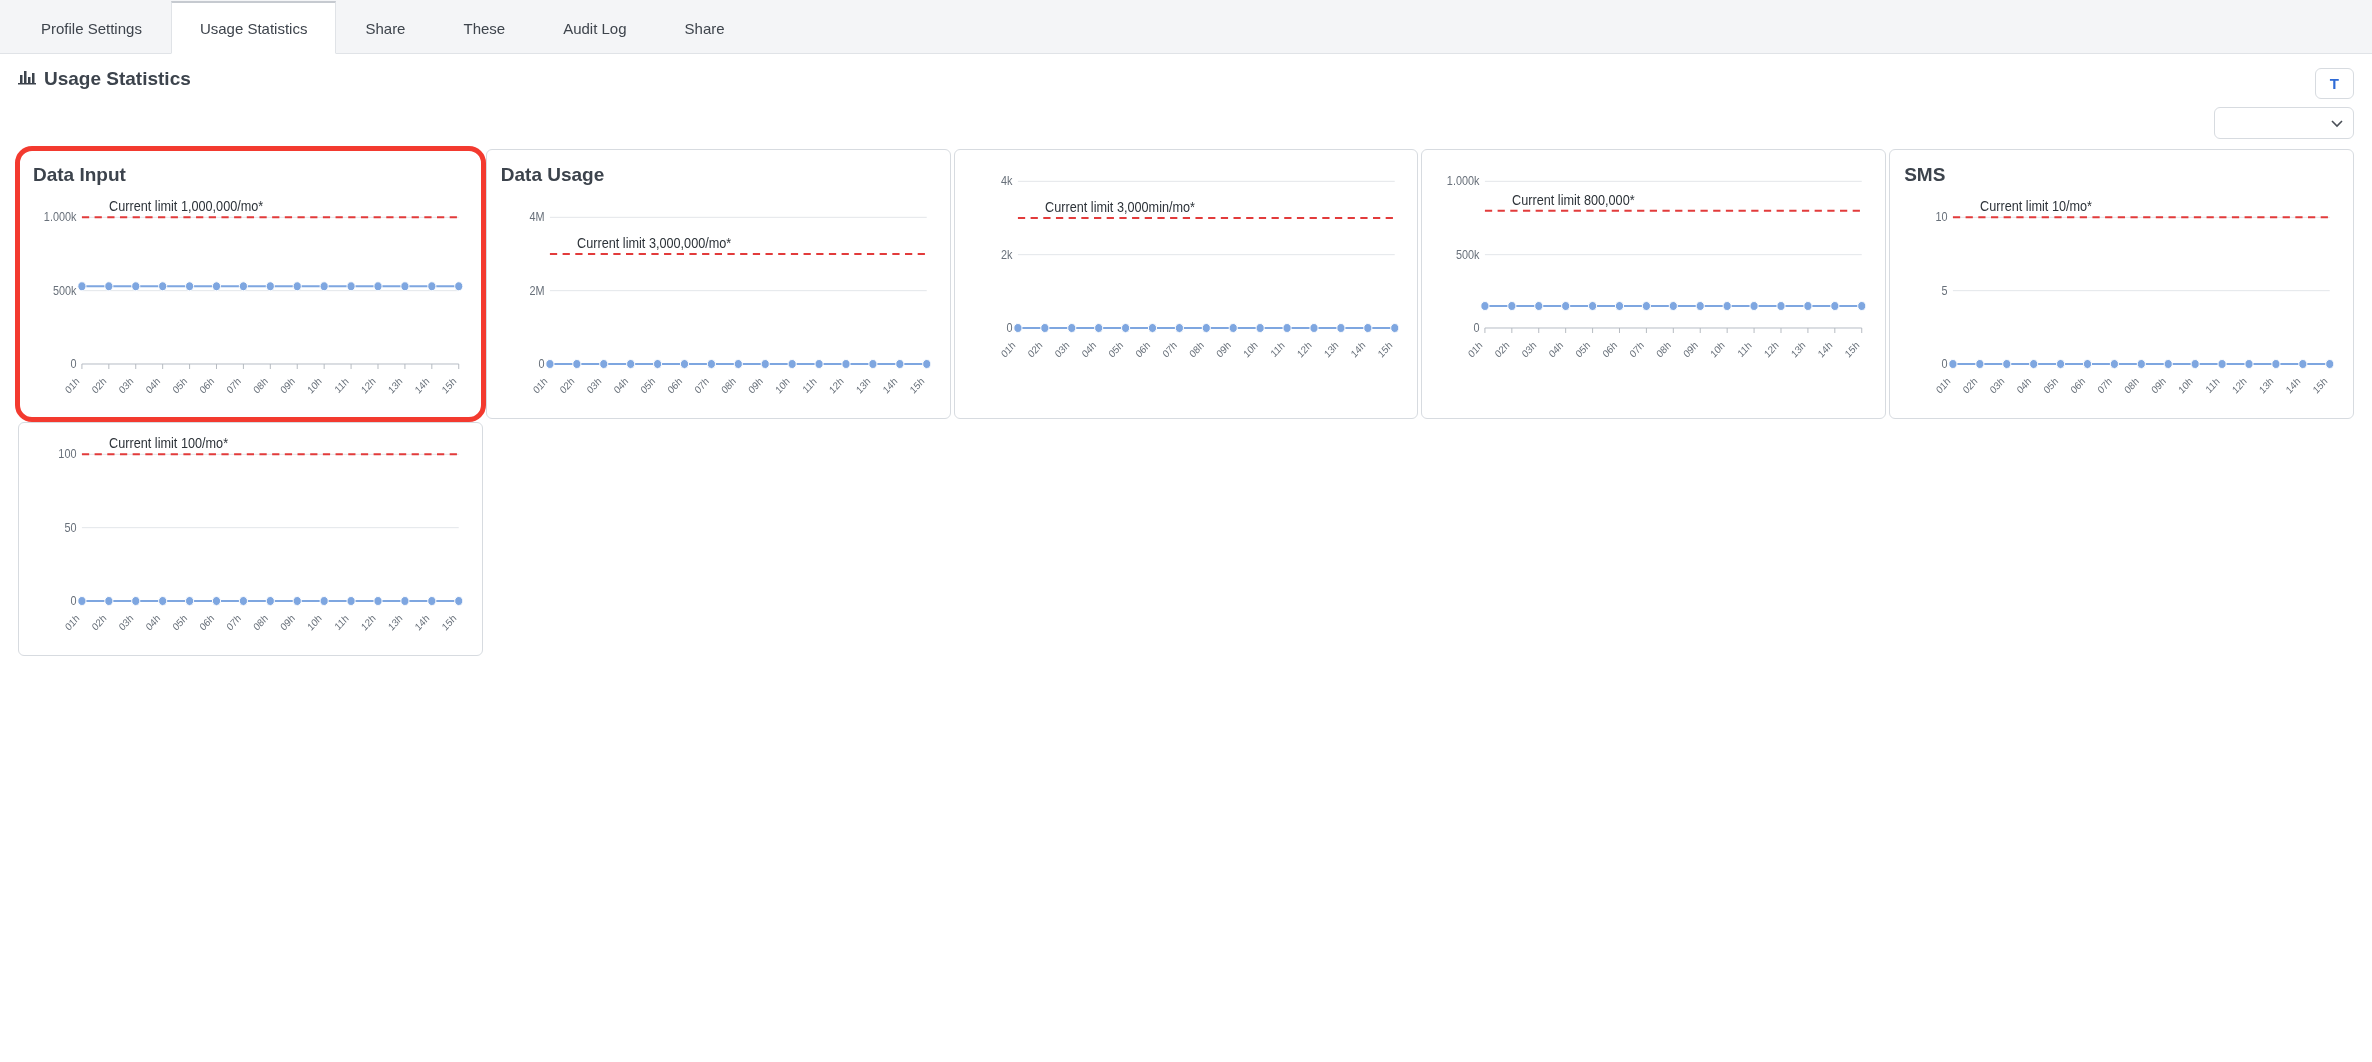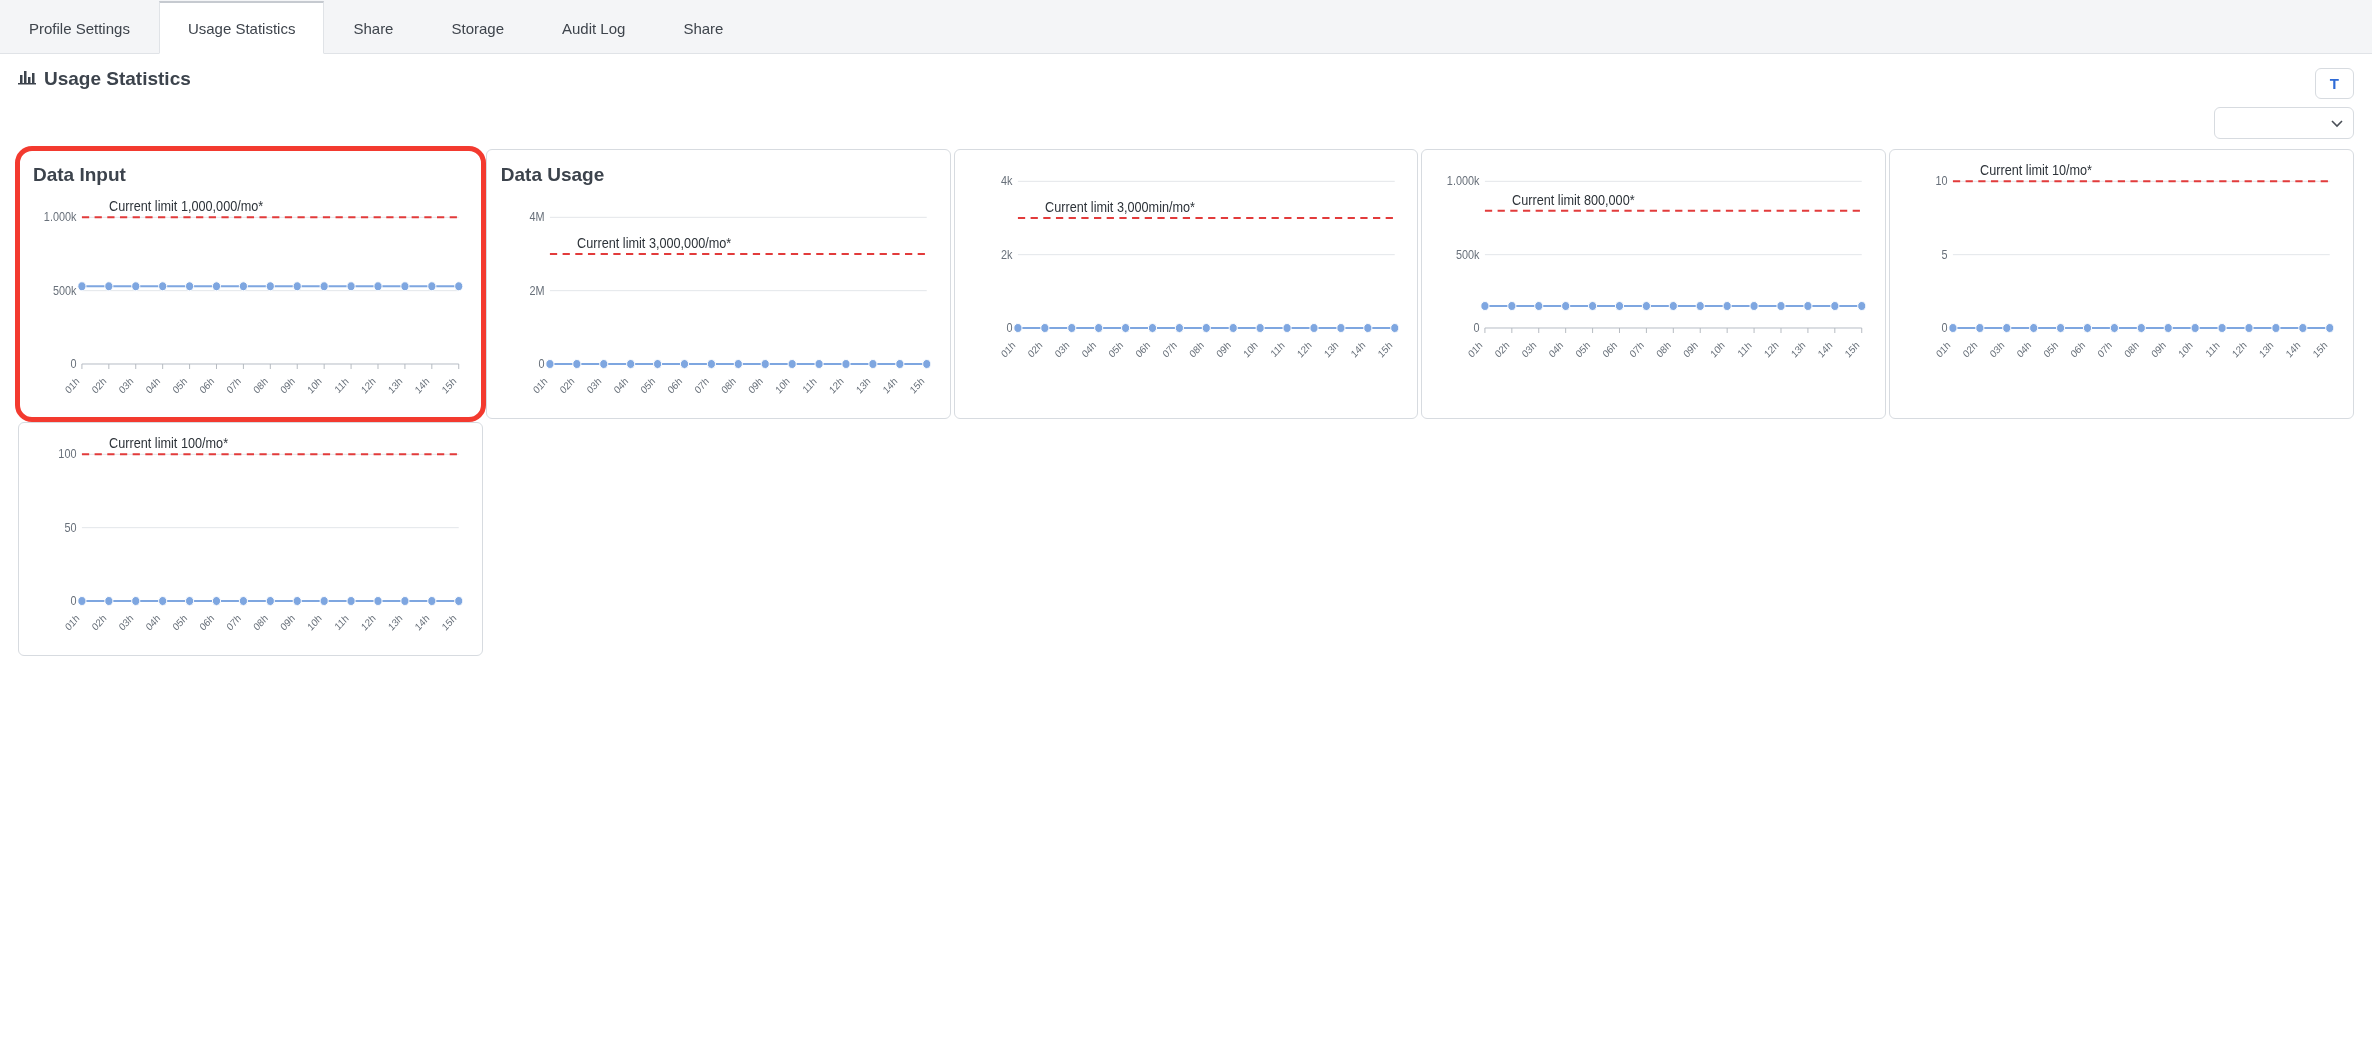--- a/index.html
+++ b/index.html
@@ -19,21 +19,21 @@
     font-family: -apple-system, BlinkMacSystemFont, "Segoe UI", Helvetica, Arial, sans-serif;
     background: #ffffff;
     color: var(--text);
   }
   
   .tabstrip {
     background: var(--bg);
     border-bottom: 1px solid var(--tab-border);
     display: flex;
     align-items: stretch;
-    padding-left: 0;
+    padding-left: 12px;
     min-height: 54px;
   }
   .tab {
     padding: 0 28px;
     display: flex;
     align-items: center;
     font-size: 15px;
     color: #3e444c;
     cursor: pointer;
     border-top: 1px solid transparent;
@@ -135,21 +135,21 @@
   .xtick { font-size: 10.5px; fill: #68707a; }
   .limit-label { font-size: 14px; fill: #2d3339; }
 </style>
 </head>
 <body>
 
 <div class="tabstrip">
   <div class="tab">Profile Settings</div>
   <div class="tab active">Usage Statistics</div>
   <div class="tab">Share</div>
-  <div class="tab">Storage</div>
+  <div class="tab">These</div>
   <div class="tab">Audit Log</div>
   <div class="tab">Share</div>
 </div>
 
 <div class="page">
   <div class="page-head-row">
     <div class="page-head-left">
       <div class="page-title-row">
         <span>
           <svg width="18" height="16" viewBox="0 0 18 16">
@@ -397,21 +397,21 @@
           <circle cx="232.28571428571428" cy="142" r="4.5" fill="#7ea6e0" stroke="#ffffff" stroke-width="1"></circle>
           <circle cx="262" cy="142" r="4.5" fill="#7ea6e0" stroke="#ffffff" stroke-width="1"></circle>
           <circle cx="291.7142857142857" cy="142" r="4.5" fill="#7ea6e0" stroke="#ffffff" stroke-width="1"></circle>
           <circle cx="321.42857142857144" cy="142" r="4.5" fill="#7ea6e0" stroke="#ffffff" stroke-width="1"></circle>
           <circle cx="351.14285714285717" cy="142" r="4.5" fill="#7ea6e0" stroke="#ffffff" stroke-width="1"></circle>
           <circle cx="380.8571428571429" cy="142" r="4.5" fill="#7ea6e0" stroke="#ffffff" stroke-width="1"></circle>
           <circle cx="410.57142857142856" cy="142" r="4.5" fill="#7ea6e0" stroke="#ffffff" stroke-width="1"></circle>
           <circle cx="440.2857142857143" cy="142" r="4.5" fill="#7ea6e0" stroke="#ffffff" stroke-width="1"></circle>
           <circle cx="470" cy="142" r="4.5" fill="#7ea6e0" stroke="#ffffff" stroke-width="1"></circle>
         </svg></div>
-      <div class="card"><svg class="chart" viewBox="0 0 480 200" preserveAspectRatio="none">
+      <div class="card"><div class="card-title">SMS</div><svg class="chart" viewBox="0 0 480 200" preserveAspectRatio="none">
           <line x1="54" y1="164" x2="470" y2="164" stroke="#e2e5e9" stroke-width="1"></line>
           <text class="axis-label" x="48" y="168" text-anchor="end">0</text>
           <line x1="54" y1="90.66666666666667" x2="470" y2="90.66666666666667" stroke="#e2e5e9" stroke-width="1"></line>
           <text class="axis-label" x="48" y="94.66666666666667" text-anchor="end">5</text>
           <line x1="54" y1="17.333333333333343" x2="470" y2="17.333333333333343" stroke="#e2e5e9" stroke-width="1"></line>
           <text class="axis-label" x="48" y="21.333333333333343" text-anchor="end">10</text>
           <line x1="54" y1="164" x2="470" y2="164" stroke="#c1c6cd" stroke-width="1"></line>
           <line x1="54" y1="164" x2="54" y2="169" stroke="#b3b8bf" stroke-width="1"></line>
           <text class="xtick" transform="translate(52,182) rotate(-45)" text-anchor="end">01h</text>
           <line x1="83.71428571428572" y1="164" x2="83.71428571428572" y2="169" stroke="#b3b8bf" stroke-width="1"></line>

